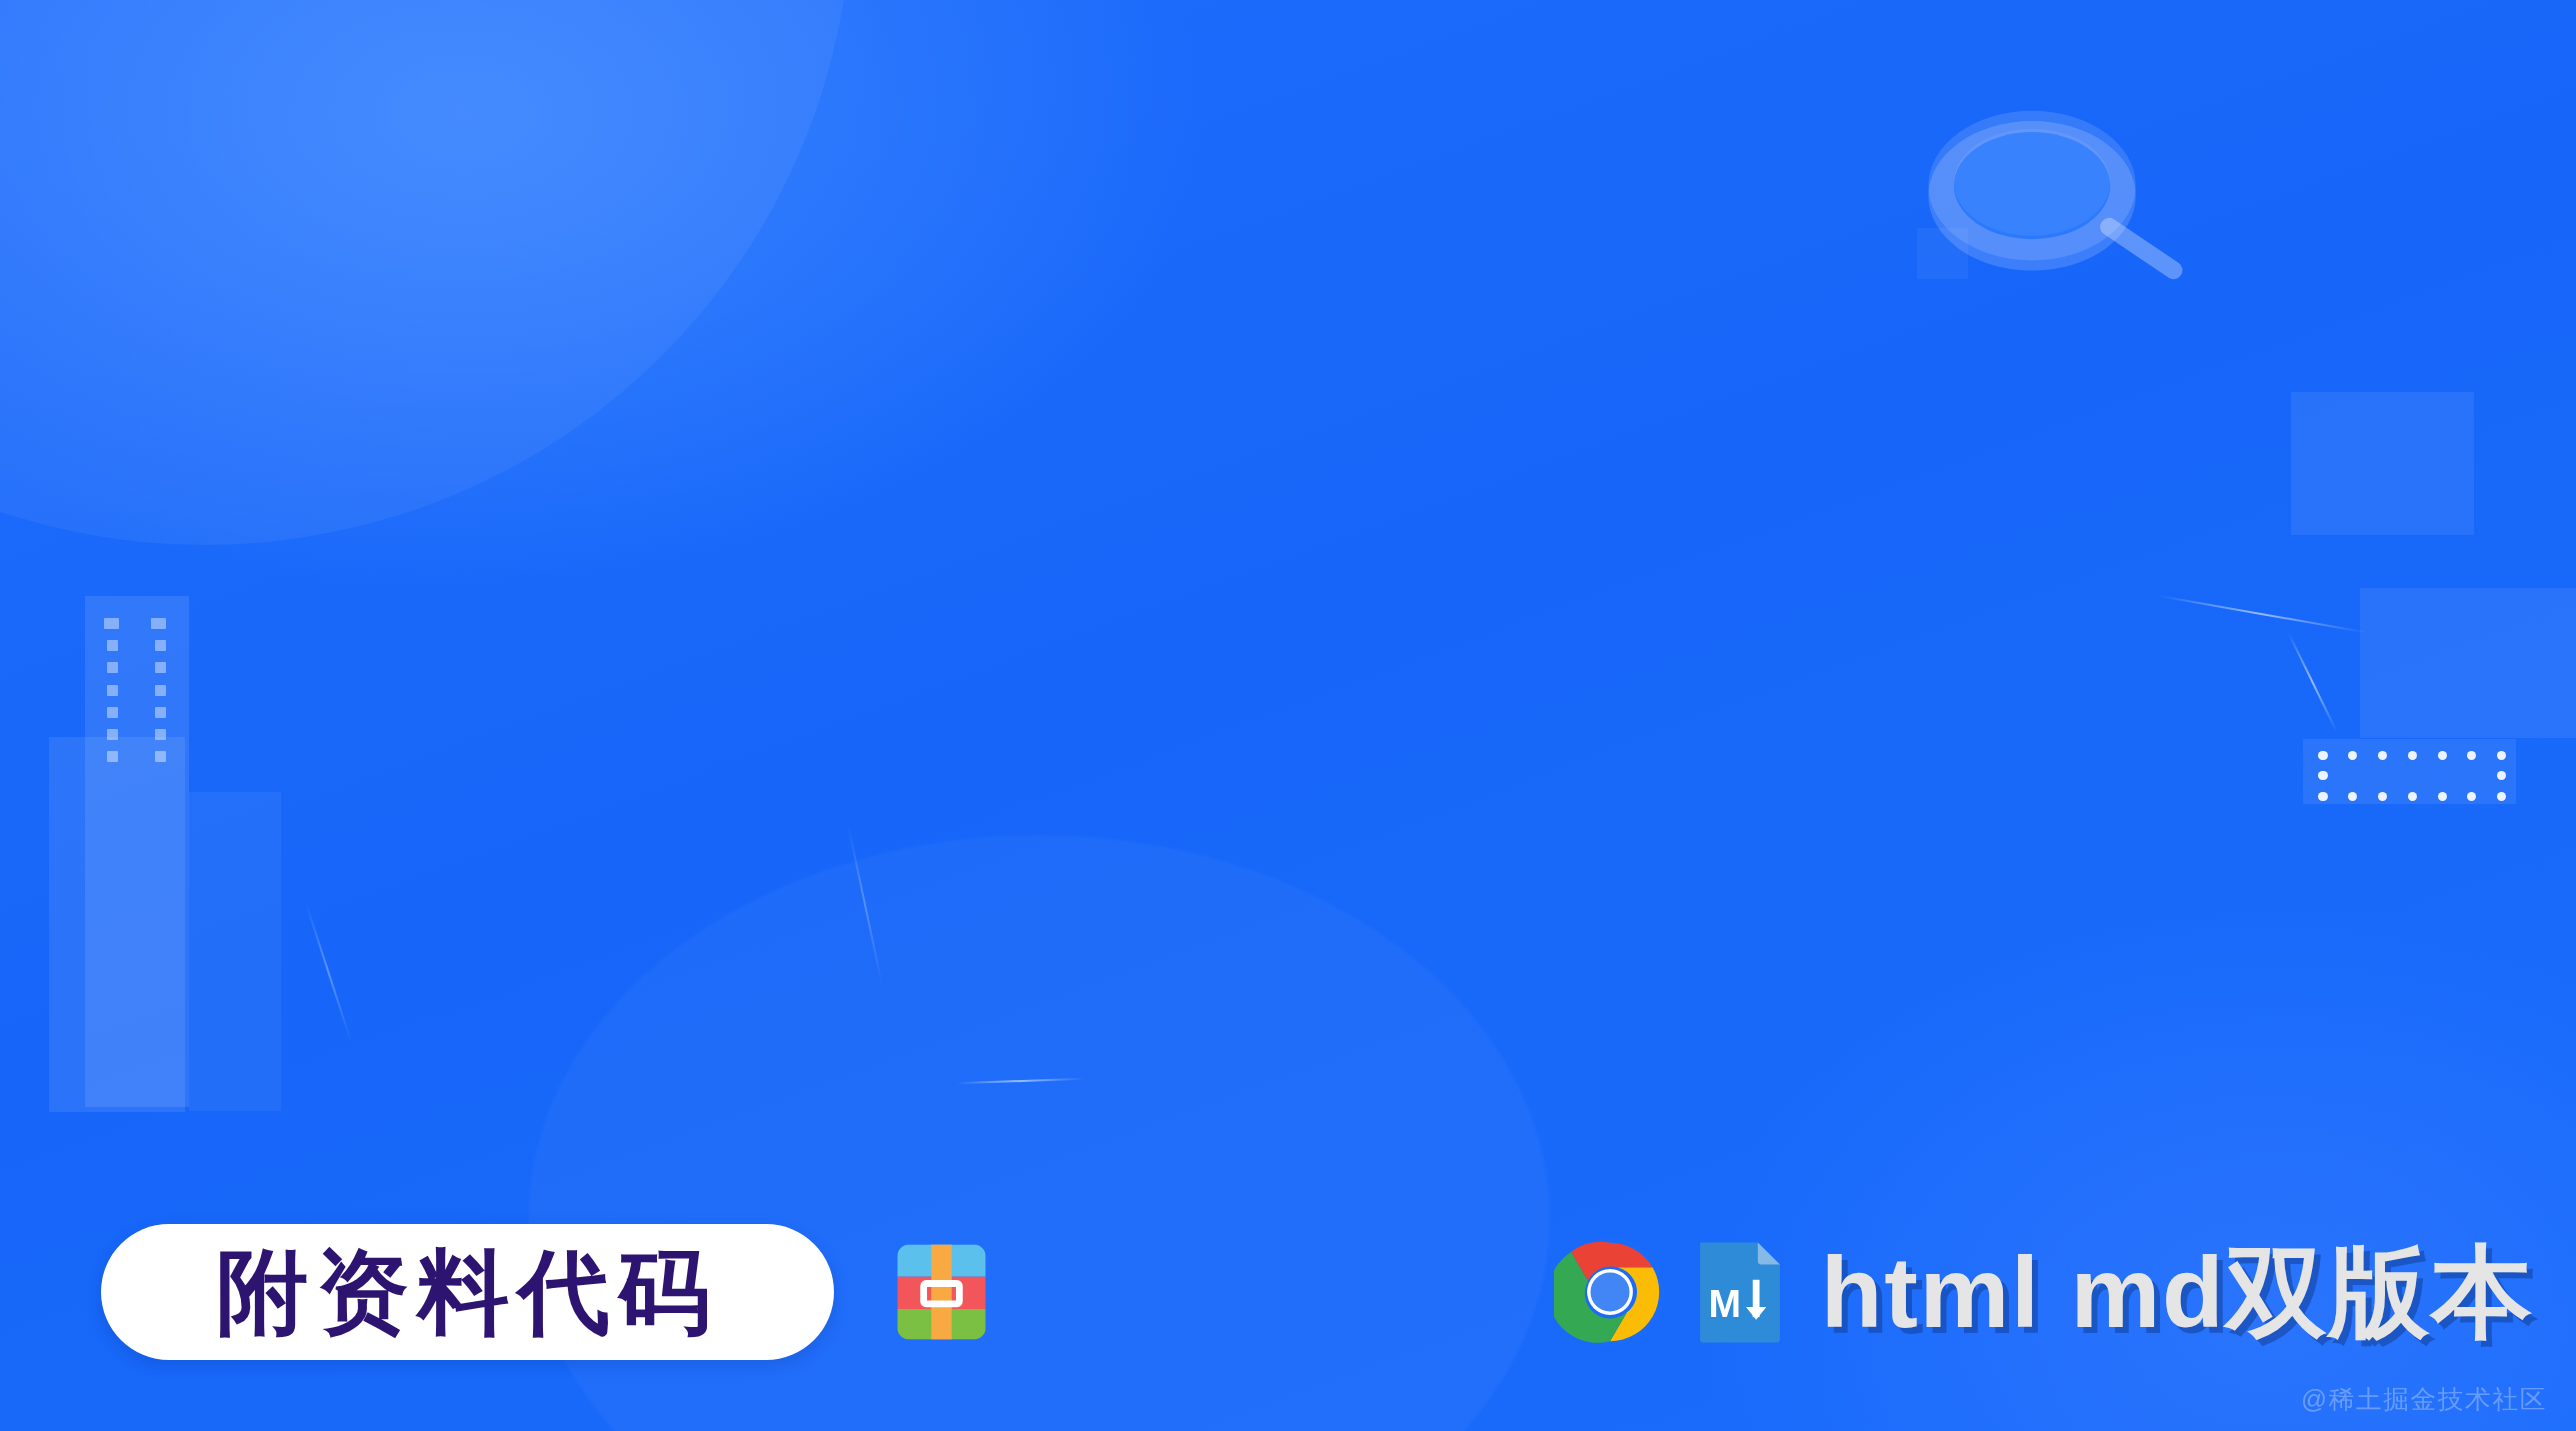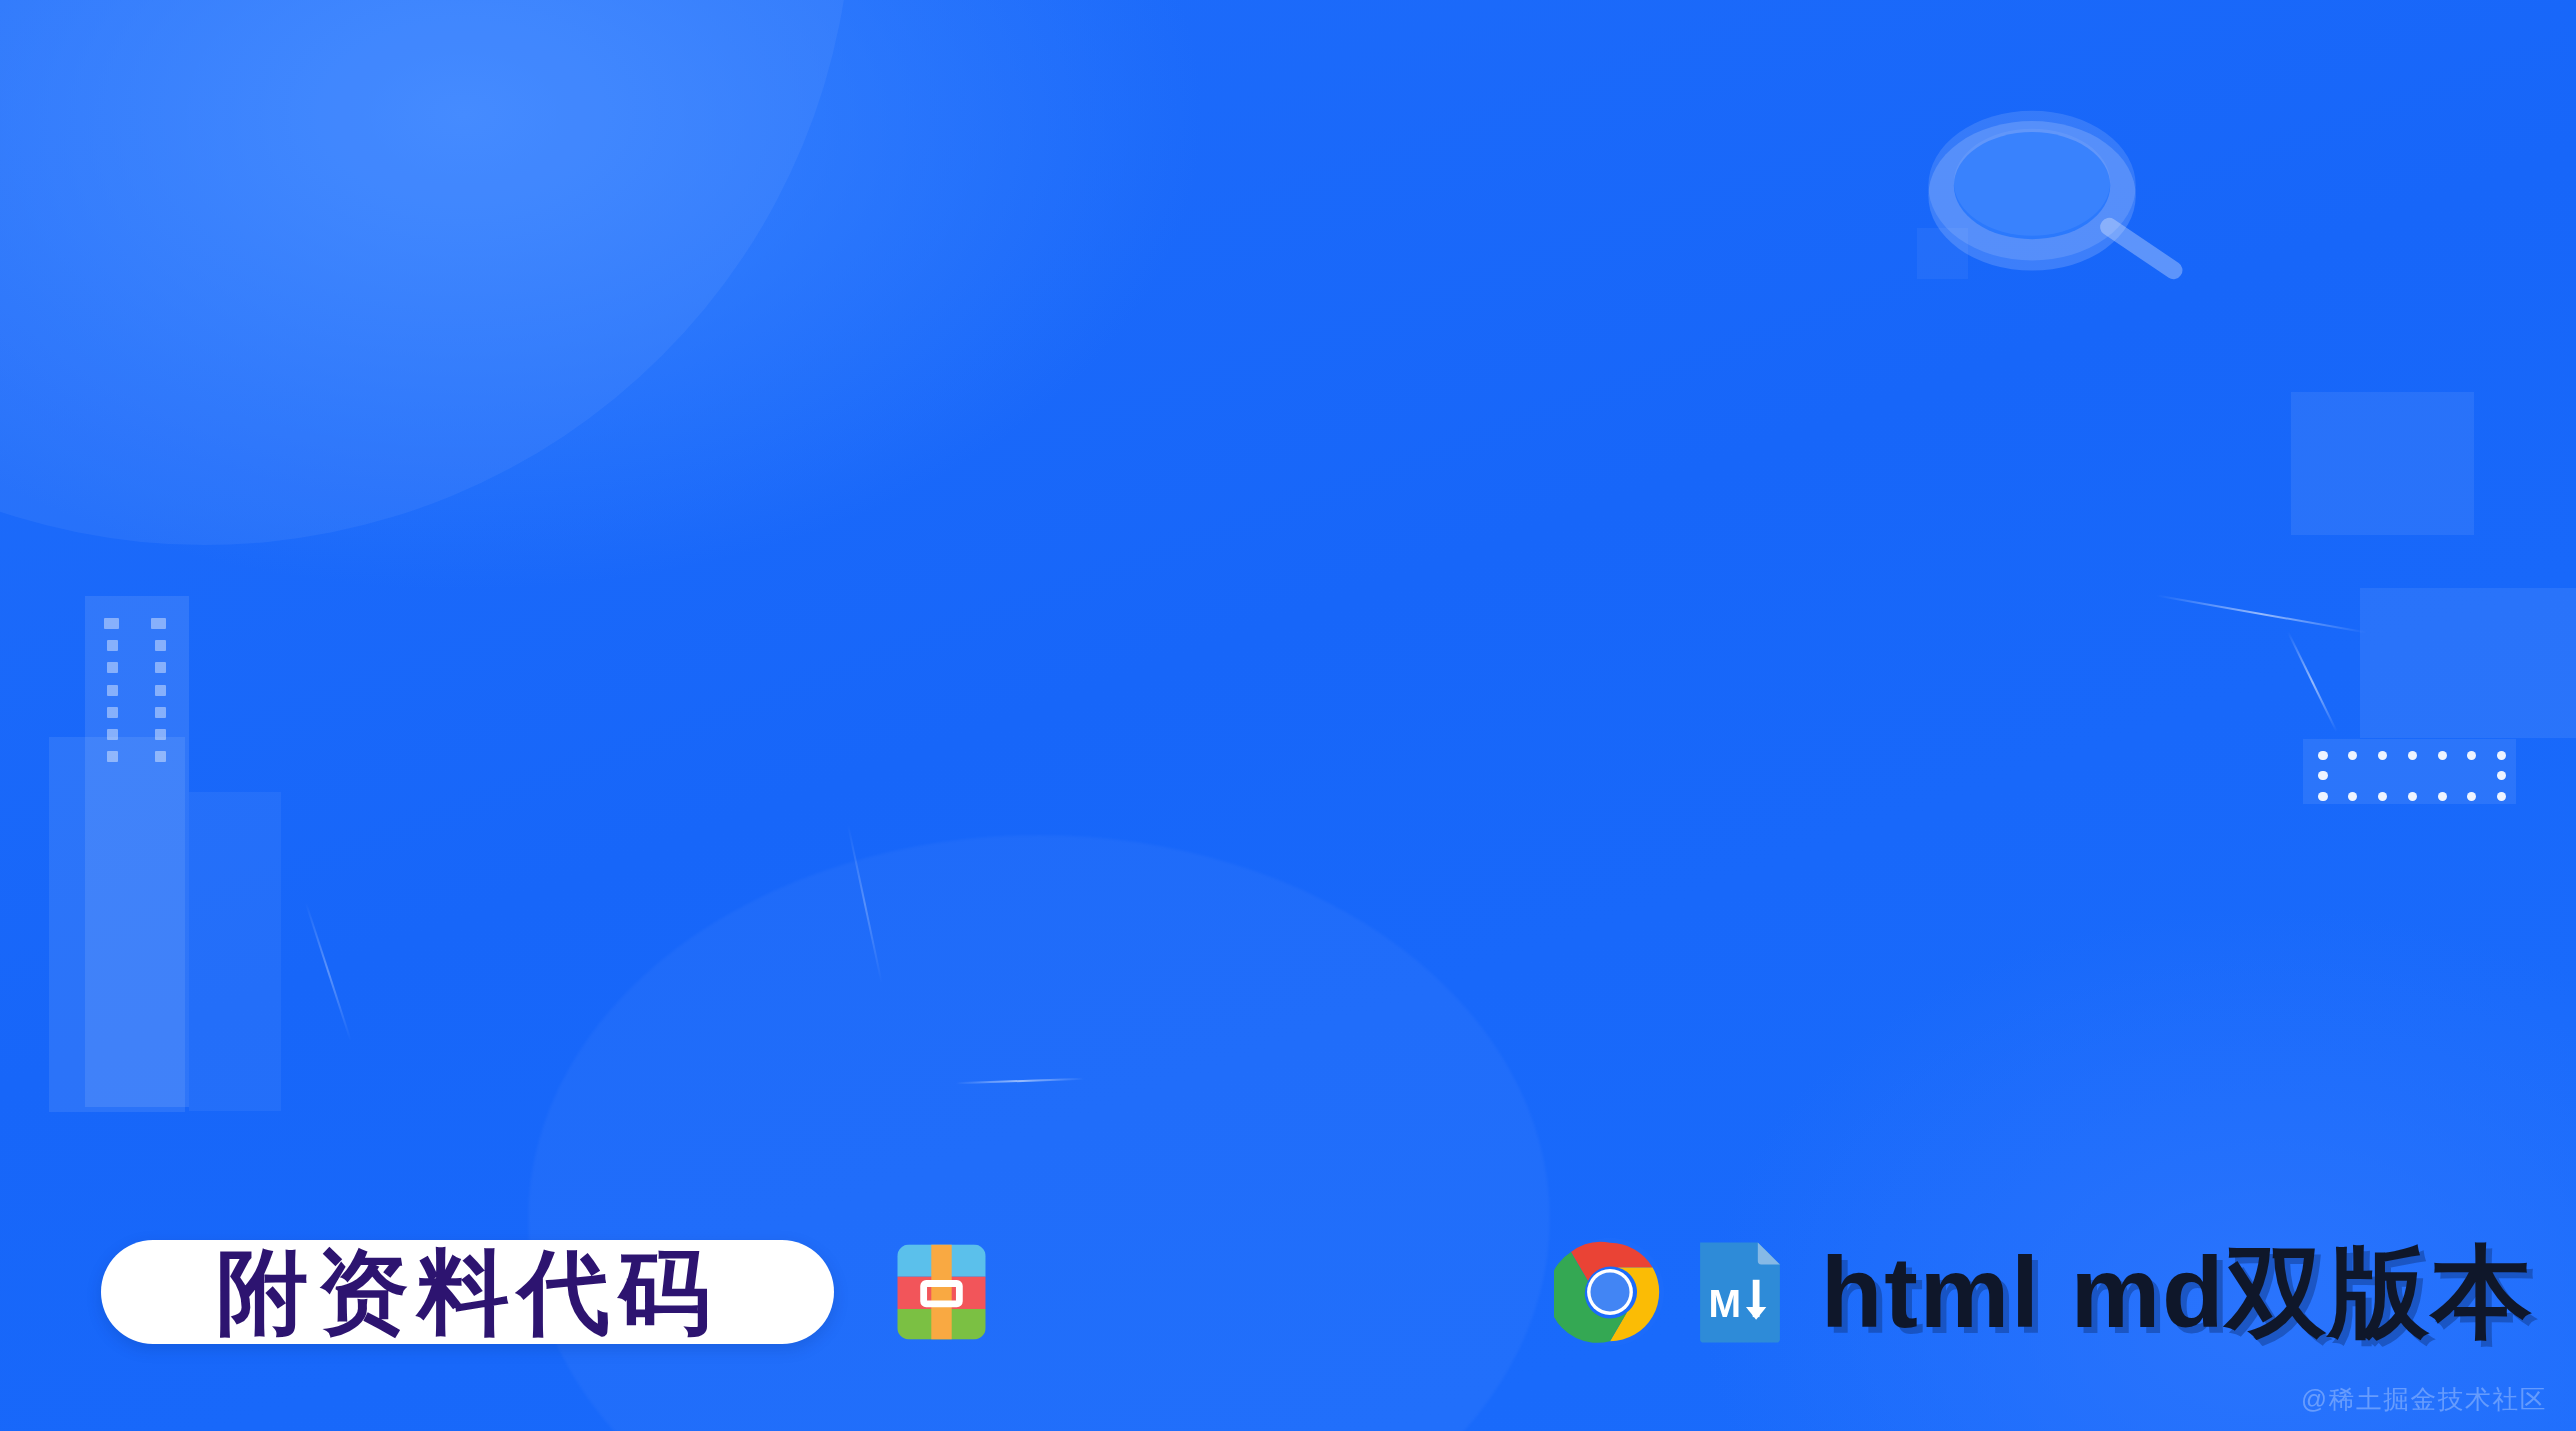--- a/index.html
+++ b/index.html
@@ -133,21 +133,21 @@
   .bottom-row {
     position: absolute;
     left: 101px;
     top: 1216px;
     width: 2436px;
     height: 152px;
     display: flex;
     align-items: center;
   }
   .badge-pill {
-    height: 104px;
+    height: 136px;
     min-width: 733px;
     background: #ffffff;
     border-radius: 77px;
     display: flex;
     align-items: center;
     justify-content: center;
     padding: 0 48px;
     box-shadow: 0 5.1px 15.3px rgba(8,40,110,0.18);
   }
   .badge-text {
@@ -169,21 +169,21 @@
   .spacer { flex: 1 1 auto; }
 
   .right-group {
     display: flex;
     align-items: center;
     margin-right: 3.4px;
   }
   .chrome-icon { width: 112px; height: 112px; flex: 0 0 auto; }
   .md-icon { width: 90px; height: 107px; flex: 0 0 auto; margin-left: 29px; }
   .right-text {
-    color: #0f172a;
+    color: #e5e5e5;
     font-size: 101px;
     font-weight: 700;
     letter-spacing: 1.7px;
     line-height: 1;
     white-space: nowrap;
     margin-left: 36px;
     text-shadow: 6px 6px 0 rgba(16,58,140,0.5);
   }
 
   

